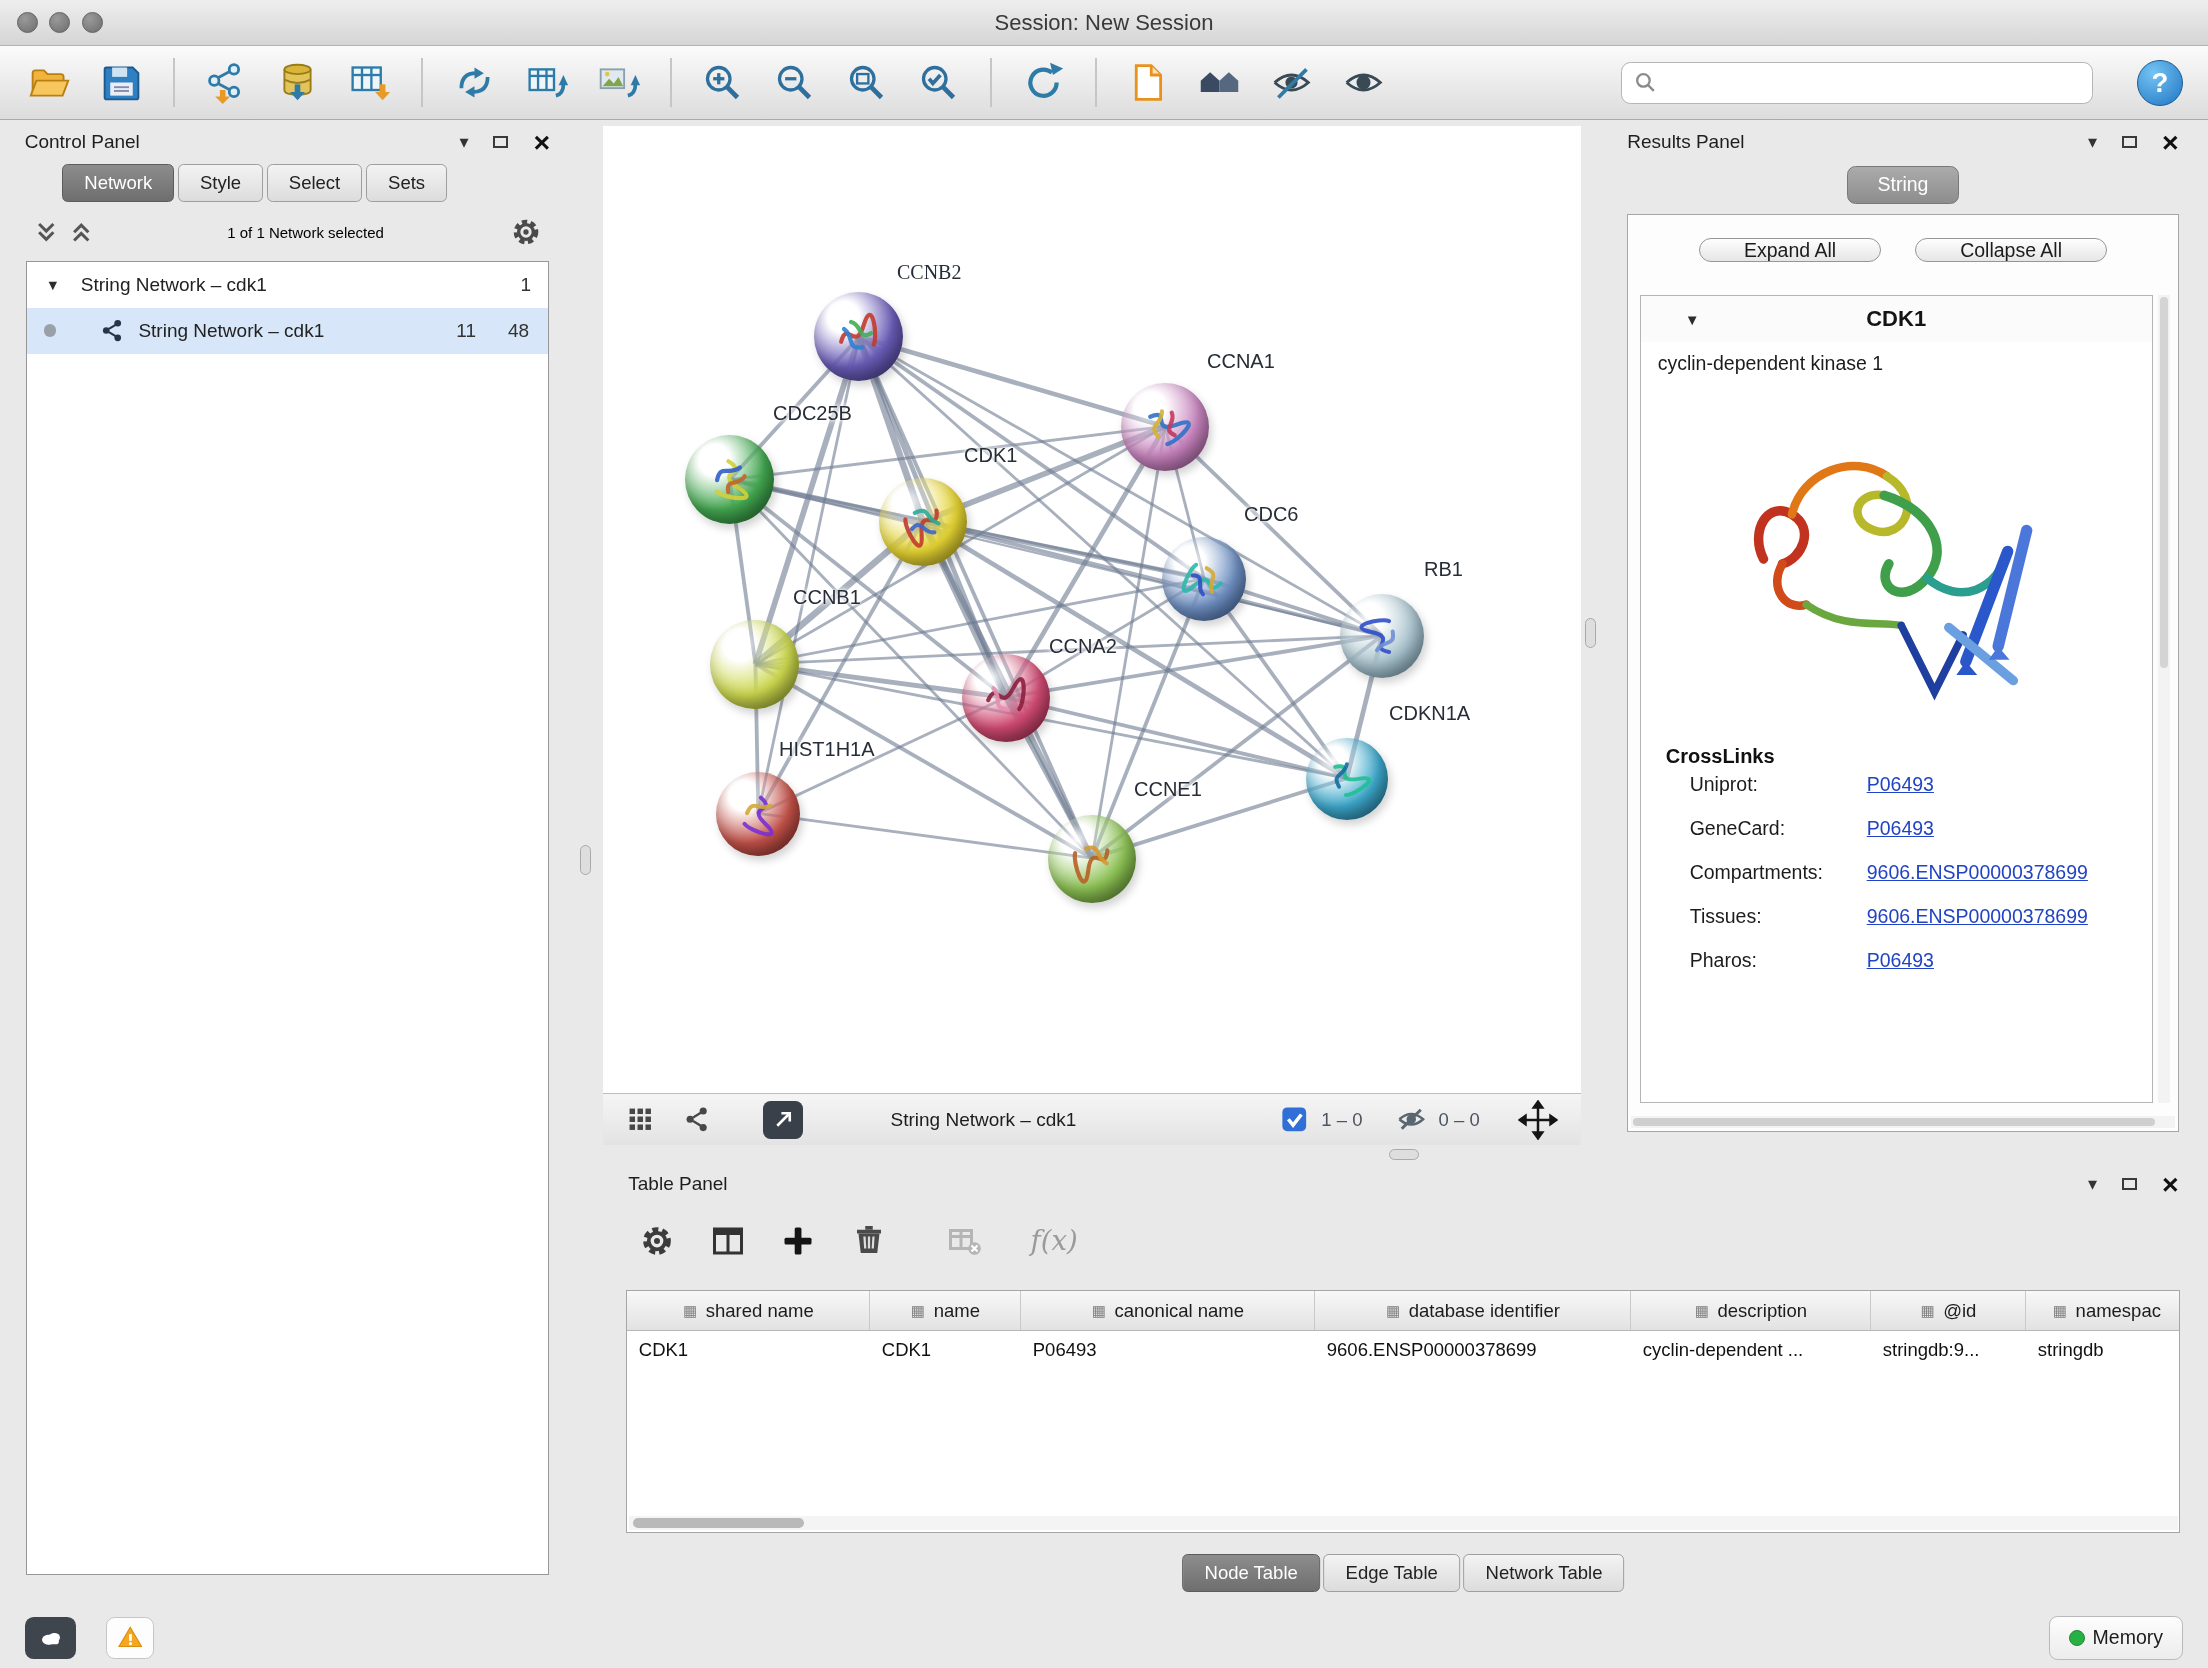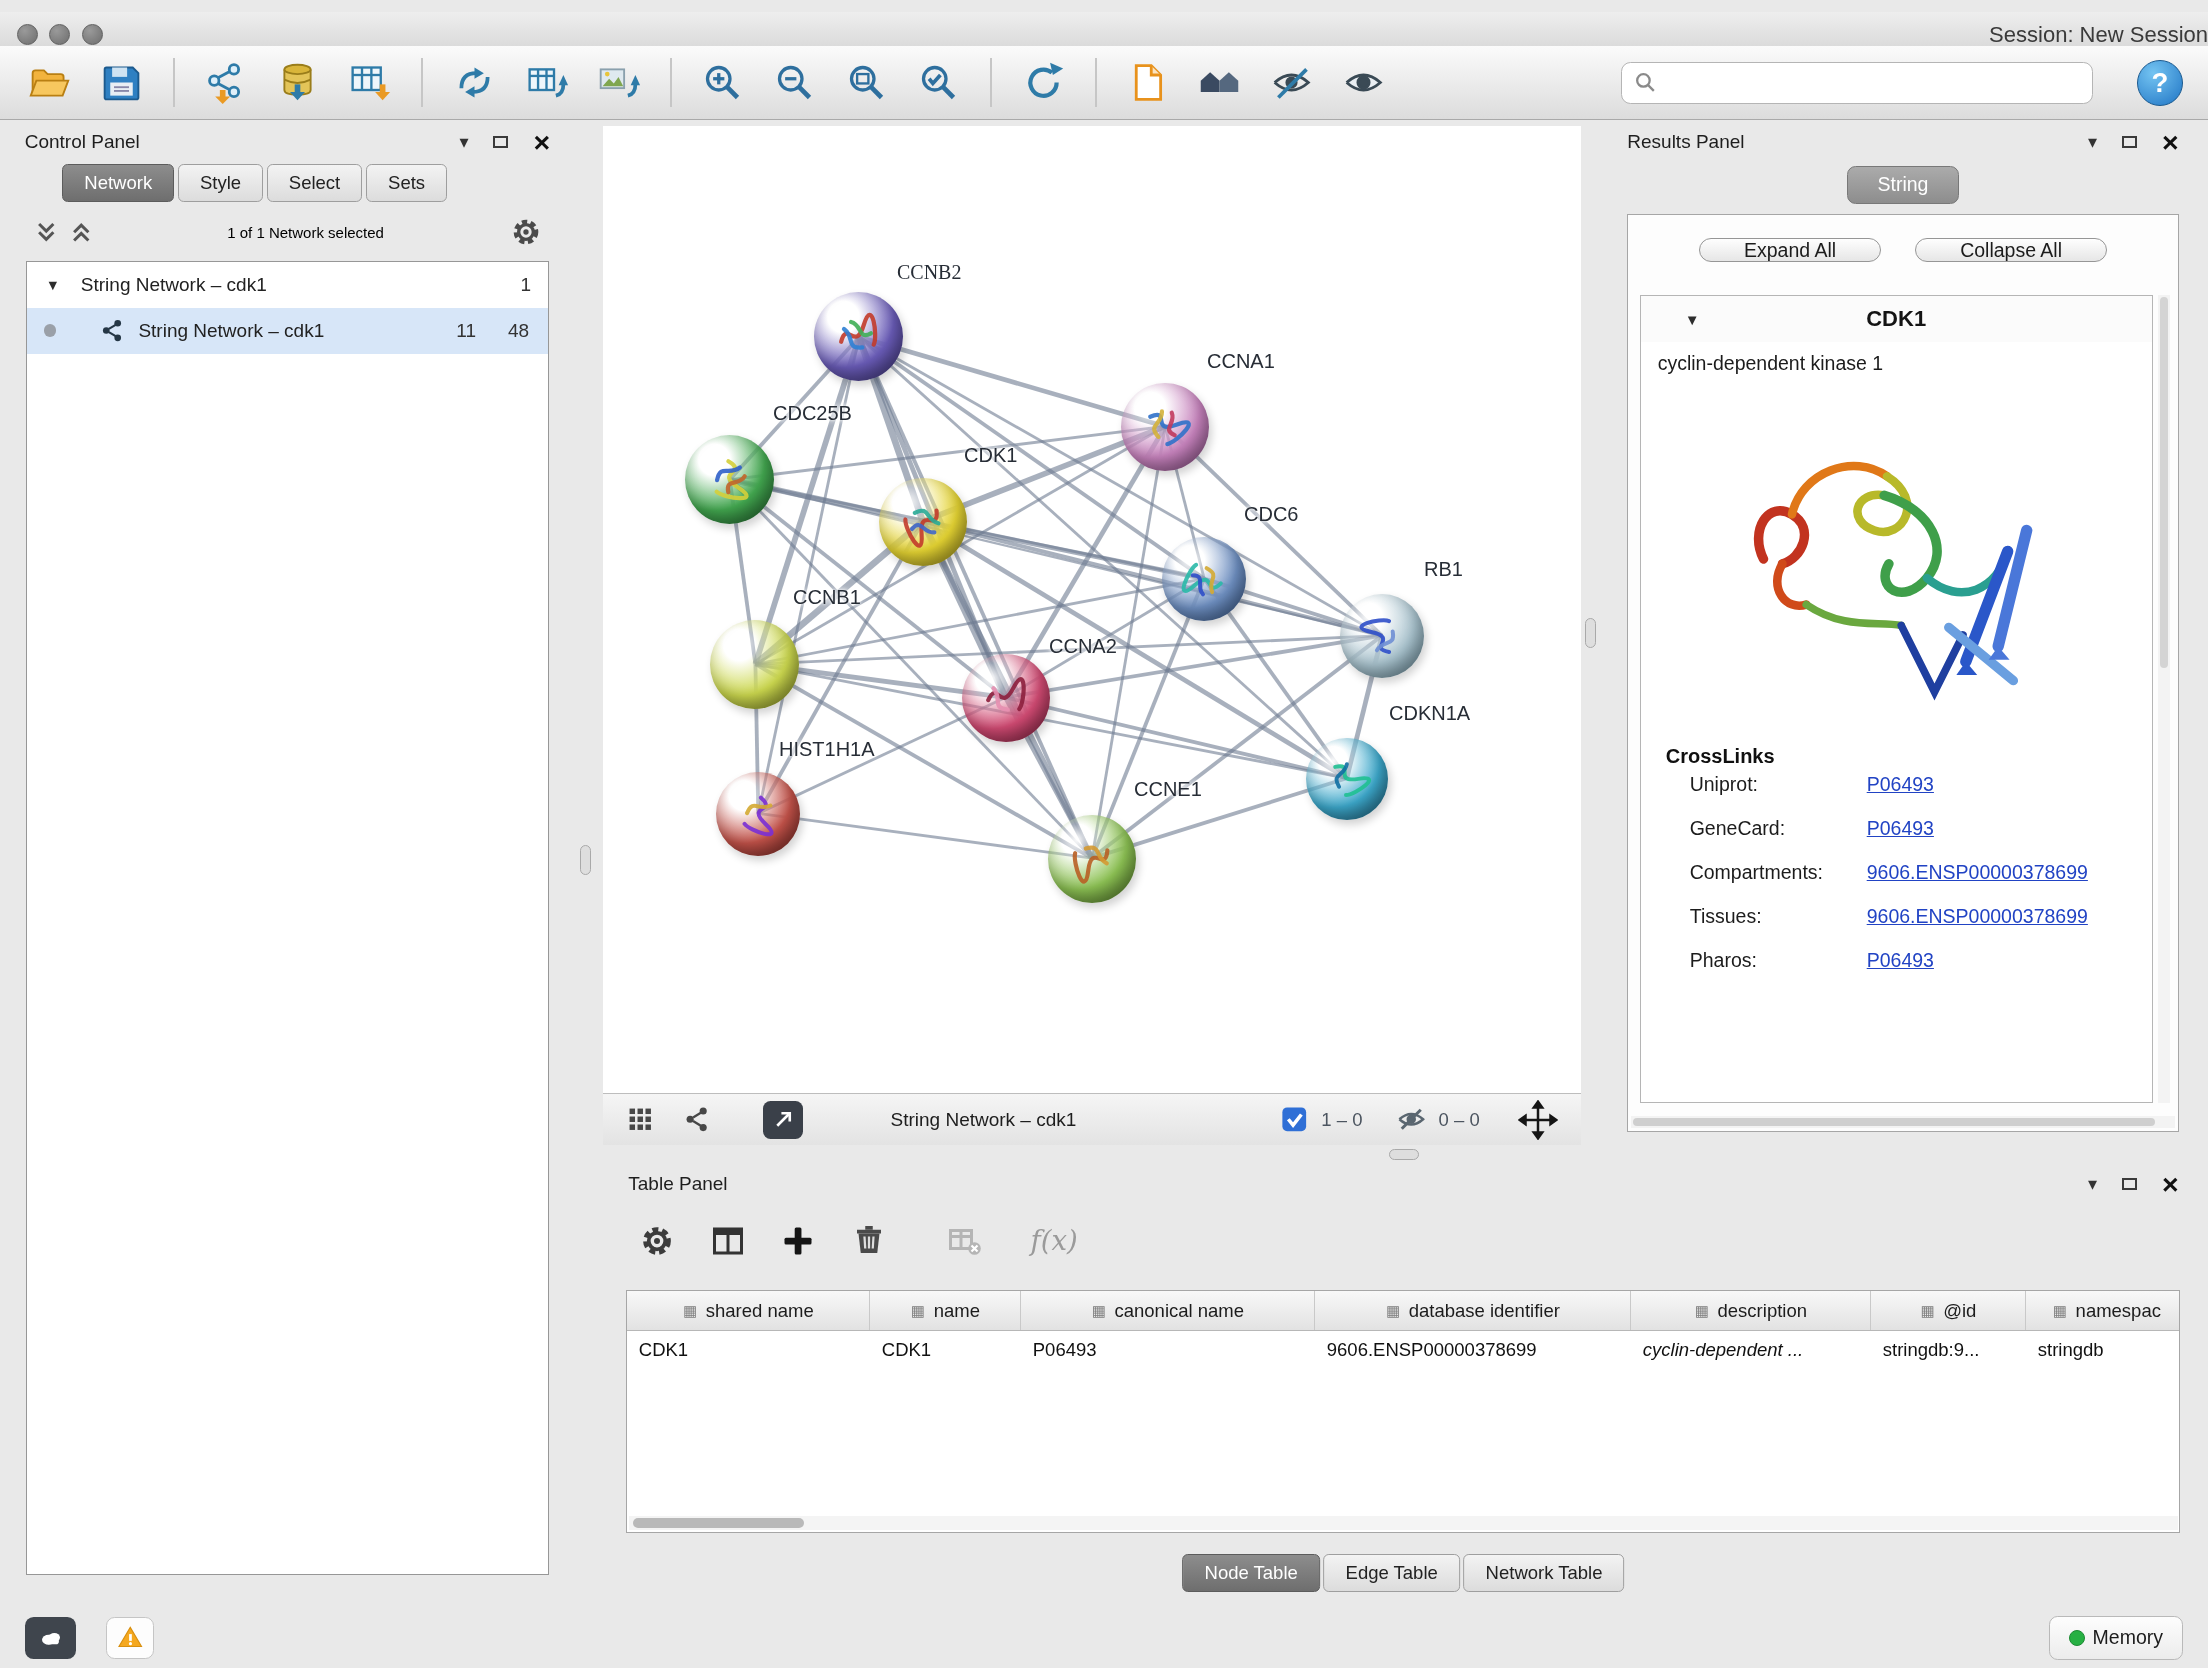--- a/index.html
+++ b/index.html
@@ -1,22 +1,22 @@
 <!DOCTYPE html>
 <html style="font-size:15px"><head>
 <meta charset="utf-8">
 <style>
   *{margin:0;padding:0;box-sizing:border-box}
   html,body{width:2208px;height:1668px;overflow:hidden}
   body{background:#e9e9e9;font-family:"Liberation Sans",sans-serif;color:#222;position:relative}
 
   
-  #titlebar{position:absolute;top:12px;left:0;right:0;height:46px;
+  #titlebar{position:absolute;top:0;left:0;right:0;height:46px;
     background:linear-gradient(#eeeeee,#d5d5d5);border-bottom:1px solid #b2b2b2;
-    display:flex;align-items:center;justify-content:flex-end}
+    display:flex;align-items:center;justify-content:center}
   .tl{position:absolute;top:12.4px;width:21px;height:21px;border-radius:50%;
     background:radial-gradient(circle at 35% 30%,#9a9a9a,#6d6d6d);border:1px solid #5f5f5f}
   #win-title{font-size:22px;font-weight:500;color:#3a3a3a}
 
   
   #toolbar{position:absolute;top:46px;left:0;right:0;height:74px;
     background:linear-gradient(#fbfbfb,#dcdcdc);border-bottom:1px solid #a9a9a9;
     display:flex;align-items:center;padding:0 25px;gap:23px}
   .tbtn{width:49px;height:49px;display:flex;align-items:center;justify-content:center;border-radius:5.7px}
   .tbtn svg{width:45px;height:45px}
@@ -731,21 +731,21 @@
           <span class="col-ic">▦</span>
           <span>namespac</span>
         </div>
       </div>
     <div id="tbody">
         <div class="tr">
           <div class="td" style="width: 243px;">CDK1</div>
           <div class="td" style="width: 151px;">CDK1</div>
           <div class="td" style="width: 294px;">P06493</div>
           <div class="td" style="width: 316px;">9606.ENSP00000378699</div>
-          <div class="td" style="width: 240px; font-style: italic;">cyclin-dependent ...</div>
+          <div class="td" style="width: 240px;">cyclin-dependent ...</div>
           <div class="td" style="width: 155px;">stringdb:9...</div>
           <div class="td" style="width: 162px;">stringdb</div>
         </div>
       </div>
     <div id="t-hscroll">
         <span class="thumb"></span>
       </div>
   </div>
   <div id="tp-tabs">
       <div class="seg-tab active">Node Table</div>

